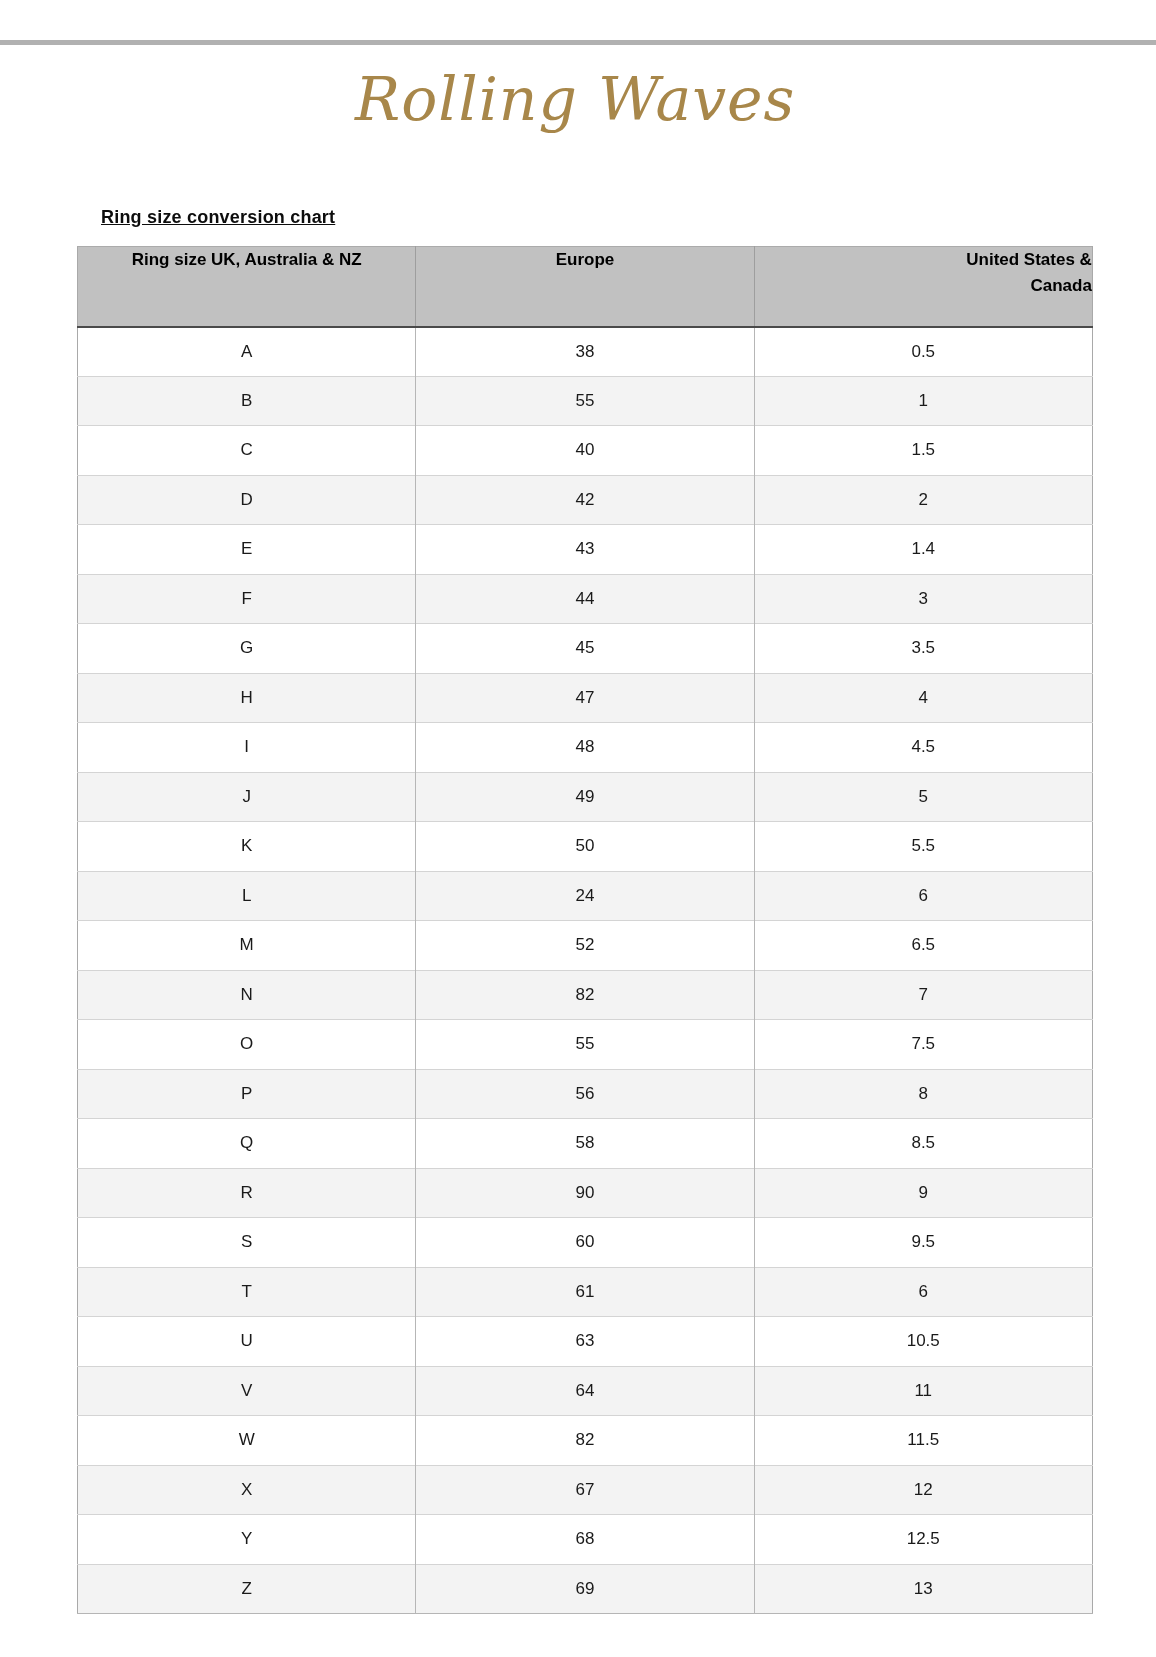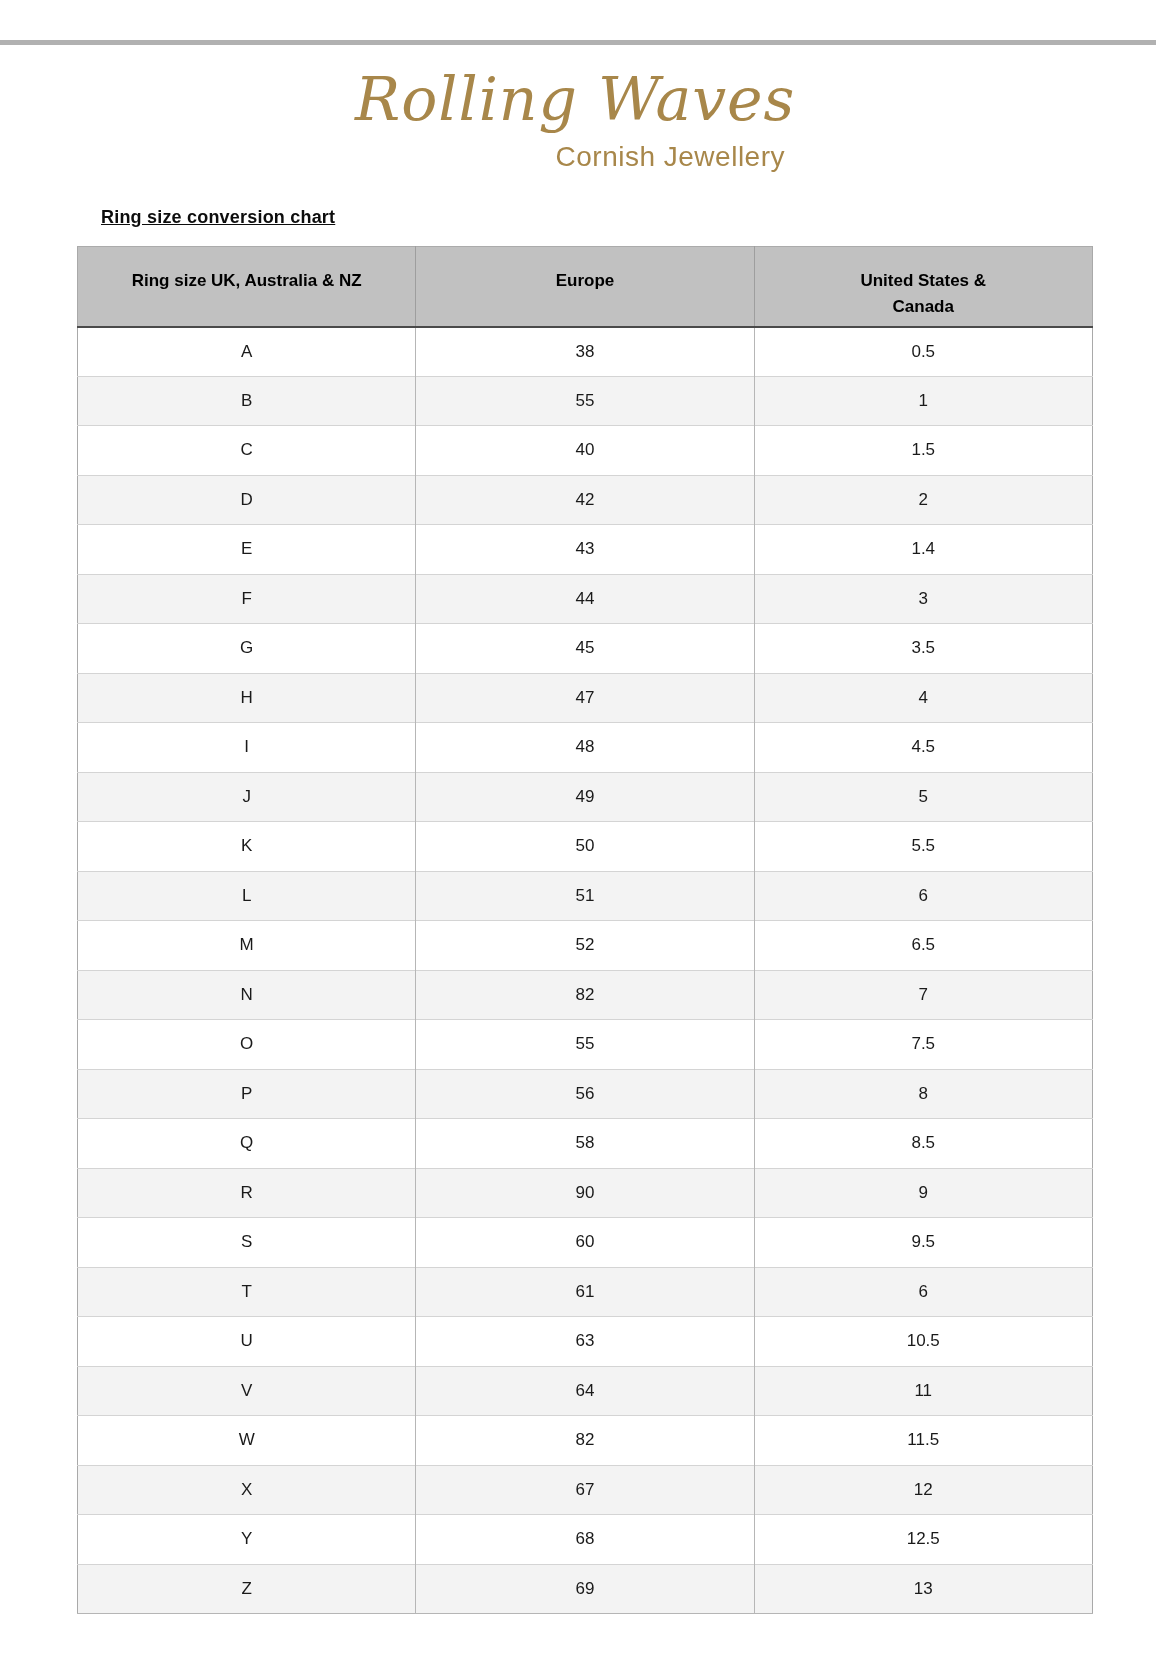--- a/index.html
+++ b/index.html
@@ -40,44 +40,43 @@
     position:absolute;left:77px;top:206px;width:1015px;
     border-collapse:collapse;table-layout:fixed;
     border-left:1px solid #a9a9a9;border-right:1px solid #a9a9a9;
     border-top:1px solid #ababab;border-bottom:1px solid #b5b5b5;
     font-size:17px;
   }
   .ring-table col{width:338.3px;}
   .ring-table thead th{
     height:80px;background:var(--header-bg);
     font-weight:bold;color:#000;text-align:center;vertical-align:top;
-    padding-top:21px;line-height:1.55;
+    padding-top:0;line-height:1.55;
     border-bottom:2px solid #4a4a4a;border-left:1px solid #9e9e9e;
   }
   .ring-table thead th:first-child{border-left:none;}
-  .ring-table thead th.wrap{white-space:pre-line;}
+  .ring-table thead th.wrap{white-space:pre-line;text-align:right;}
   .ring-table tbody td{
     height:49.5px;text-align:center;vertical-align:middle;color:#1a1a1a;
     border-top:1px solid #d4d4d4;border-left:1px solid #b6b6b6;
     background:#ffffff;
   }
   .ring-table tbody td:first-child{border-left:none;}
   .ring-table tbody tr:first-child td{border-top:none;}
   .ring-table tbody tr.alt td{background:var(--row-alt);}
 </style>
 </head>
 <body>
 
 <div class="page">
 
   <div class="edge-bar top"></div>
 
   <div class="brand-script">Rolling Waves</div>
 
-  <div class="brand-tagline">Cornish Jewellery</div>
 
   <div class="doc-title">Ring size conversion chart</div>
 
   <table class="ring-table">
     <colgroup>
         <col>
         <col>
         <col>
       </colgroup>
     <thead>
@@ -139,21 +138,21 @@
           <td>49</td>
           <td>5</td>
         </tr>
         <tr>
           <td>K</td>
           <td>50</td>
           <td>5.5</td>
         </tr>
         <tr class="alt">
           <td>L</td>
-          <td>51</td>
+          <td>24</td>
           <td>6</td>
         </tr>
         <tr>
           <td>M</td>
           <td>52</td>
           <td>6.5</td>
         </tr>
         <tr class="alt">
           <td>N</td>
           <td>82</td>

